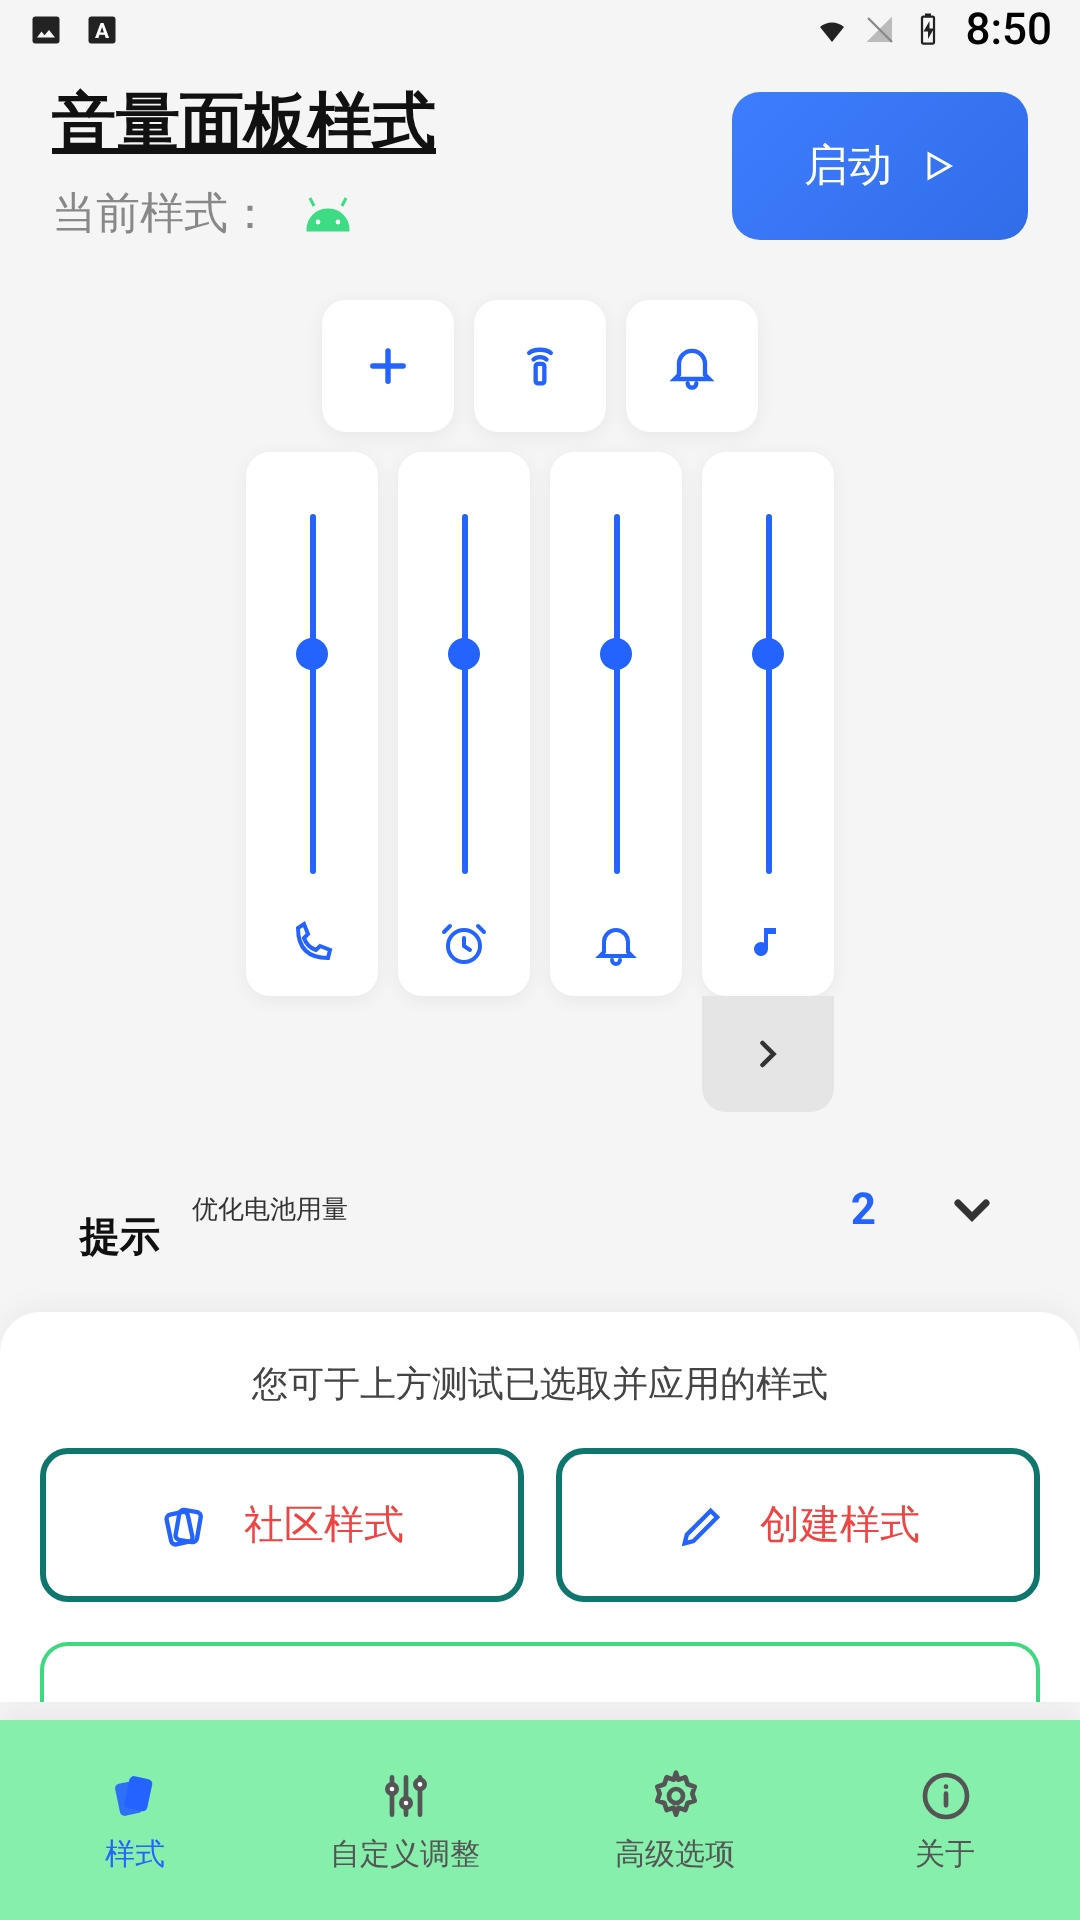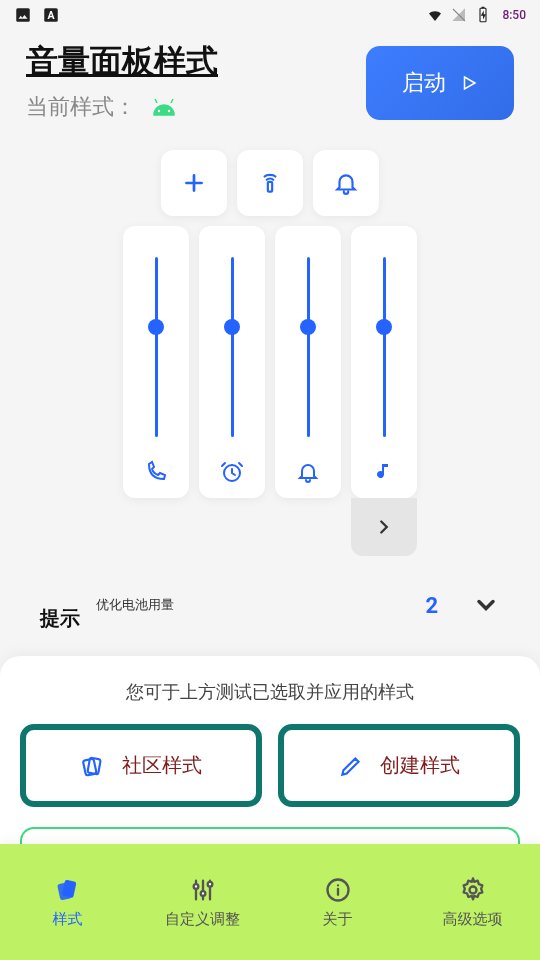--- a/index.html
+++ b/index.html
@@ -2,21 +2,21 @@
 <html><head>
   <meta charset="utf-8">
   <style>
     * { margin: 0; padding: 0; box-sizing: border-box; font-family: -apple-system, BlinkMacSystemFont, "Segoe UI", Roboto, sans-serif; }
     body { width: 540px; height: 960px; background: #f5f5f5; overflow: hidden; position: relative; }
 
     .status-bar { height: 30px; display: flex; align-items: center; justify-content: space-between; padding: 0 14px; background: #f5f5f5; }
     .status-left { display: flex; gap: 10px; align-items: center; }
     .status-right { display: flex; gap: 6px; align-items: center; }
     .status-icon { width: 18px; height: 18px; }
-    .status-time { font-size: 12px; font-weight: 500; color: #701a75; margin-left: 4px; }
+    .status-time { font-size: 22px; font-weight: 500; color: #000000; margin-left: 4px; }
 
     .header { padding: 10px 26px 8px; display: flex; justify-content: space-between; align-items: flex-start; }
     .header-left { flex: 1; }
     .title { font-size: 32px; font-weight: 700; color: #111; text-decoration: underline; }
     .subtitle-row { display: flex; align-items: center; gap: 12px; margin-top: 8px; }
     .subtitle { font-size: 22px; color: #888; }
     .android-icon { color: #3ddc84; }
     .launch-btn { background: linear-gradient(135deg, #3d7dff, #326de8); color: #fff; border: none; border-radius: 14px; padding: 22px 36px; font-size: 22px; font-weight: 500; display: flex; align-items: center; gap: 14px; margin-top: 6px; }
     .launch-btn svg { width: 18px; height: 18px; }
 
@@ -35,25 +35,25 @@
     .expand-box { position: absolute; right: 0; bottom: -58px; width: 66px; height: 58px; background: #e5e5e5; border-radius: 0 0 12px 12px; display: flex; align-items: center; justify-content: center; }
 
     .hint-row { display: flex; align-items: center; padding: 0 40px; margin-top: 80px; gap: 16px; }
     .hint-label { font-size: 20px; font-weight: 700; color: #111; margin-top: 27px; }
     .hint-text { font-size: 13px; color: #333; flex: 1; }
     .hint-count { font-size: 22px; font-weight: 700; color: #2563ff; margin-right: 18px; }
 
     .card-top { background: #fff; border-radius: 20px 20px 0 0; margin-top: 24px; padding: 24px 20px 0; box-shadow: 0 -2px 16px rgba(0,0,0,0.05); }
     .card-hint { text-align: center; font-size: 18px; color: #444; margin-bottom: 20px; }
     .style-btns { display: flex; gap: 16px; }
-    .style-btn { flex: 1; border: 6px solid #0f766e; background: #fff; border-radius: 14px; padding: 22px 10px; display: flex; align-items: center; justify-content: center; gap: 16px; font-size: 20px; color: #7f1d1d; font-weight: 500; }
+    .style-btn { flex: 1; border: 3px solid #0f766e; background: #fff; border-radius: 14px; padding: 22px 10px; display: flex; align-items: center; justify-content: center; gap: 16px; font-size: 20px; color: #ef4444; font-weight: 500; }
     .style-btn svg { width: 26px; height: 26px; color: #2563ff; }
     .extra-box { margin-top: 20px; height: 30px; border: 2px solid #3dd87f; border-bottom: none; border-radius: 14px 14px 0 0; }
 
-    .bottom-nav { position: absolute; bottom: 0; left: 0; right: 0; height: 116px; background: #bef264; display: flex; box-shadow: 0 -2px 10px rgba(0,0,0,0.06); }
+    .bottom-nav { position: absolute; bottom: 0; left: 0; right: 0; height: 100px; background: #86efac; display: flex; box-shadow: 0 -2px 10px rgba(0,0,0,0.06); }
     .nav-item { flex: 1; display: flex; flex-direction: column; align-items: center; justify-content: center; gap: 6px; color: #555; }
     .nav-item.active { color: #2563ff; }
     .nav-item svg { width: 28px; height: 28px; }
     .nav-label { font-size: 15px; }
   </style>
 </head>
 <body>
 
 <div class="status-bar">
   <div class="status-left">
@@ -212,26 +212,26 @@
   <div class="nav-item">
     <svg viewBox="0 0 24 24" fill="none" stroke="currentColor" stroke-width="2" stroke-linecap="round">
         <path d="M6 4v16M12 4v16M18 4v16"></path>
         <circle cx="6" cy="9" r="2" fill="#fff"></circle>
         <circle cx="12" cy="15" r="2" fill="#fff"></circle>
         <circle cx="18" cy="7" r="2" fill="#fff"></circle>
       </svg>
     <span class="nav-label">自定义调整</span>
   </div>
   <div class="nav-item">
+    <svg viewBox="0 0 24 24" fill="none" stroke="currentColor" stroke-width="2">
+        <circle cx="12" cy="12" r="3"></circle>
+        <path d="M12 2l1 3 3-1 1 3 3 1-1 3 1 3-3 1-1 3-3-1-1 3-1-3-3 1-1-3-3-1 1-3-1-3 3-1 1-3 3 1z" stroke-linejoin="round"></path>
+      </svg>
+    <span class="nav-label">高级选项</span>
+  </div>
+  <div class="nav-item">
     <svg viewBox="0 0 24 24" fill="none" stroke="currentColor" stroke-width="2" stroke-linecap="round">
         <circle cx="12" cy="12" r="9"></circle>
         <path d="M12 8h.01M12 11v5"></path>
       </svg>
     <span class="nav-label">关于</span>
   </div>
-  <div class="nav-item">
-    <svg viewBox="0 0 24 24" fill="none" stroke="currentColor" stroke-width="2">
-        <circle cx="12" cy="12" r="3"></circle>
-        <path d="M12 2l1 3 3-1 1 3 3 1-1 3 1 3-3 1-1 3-3-1-1 3-1-3-3 1-1-3-3-1 1-3-1-3 3-1 1-3 3 1z" stroke-linejoin="round"></path>
-      </svg>
-    <span class="nav-label">高级选项</span>
-  </div>
 </div>
 
 </body></html>

